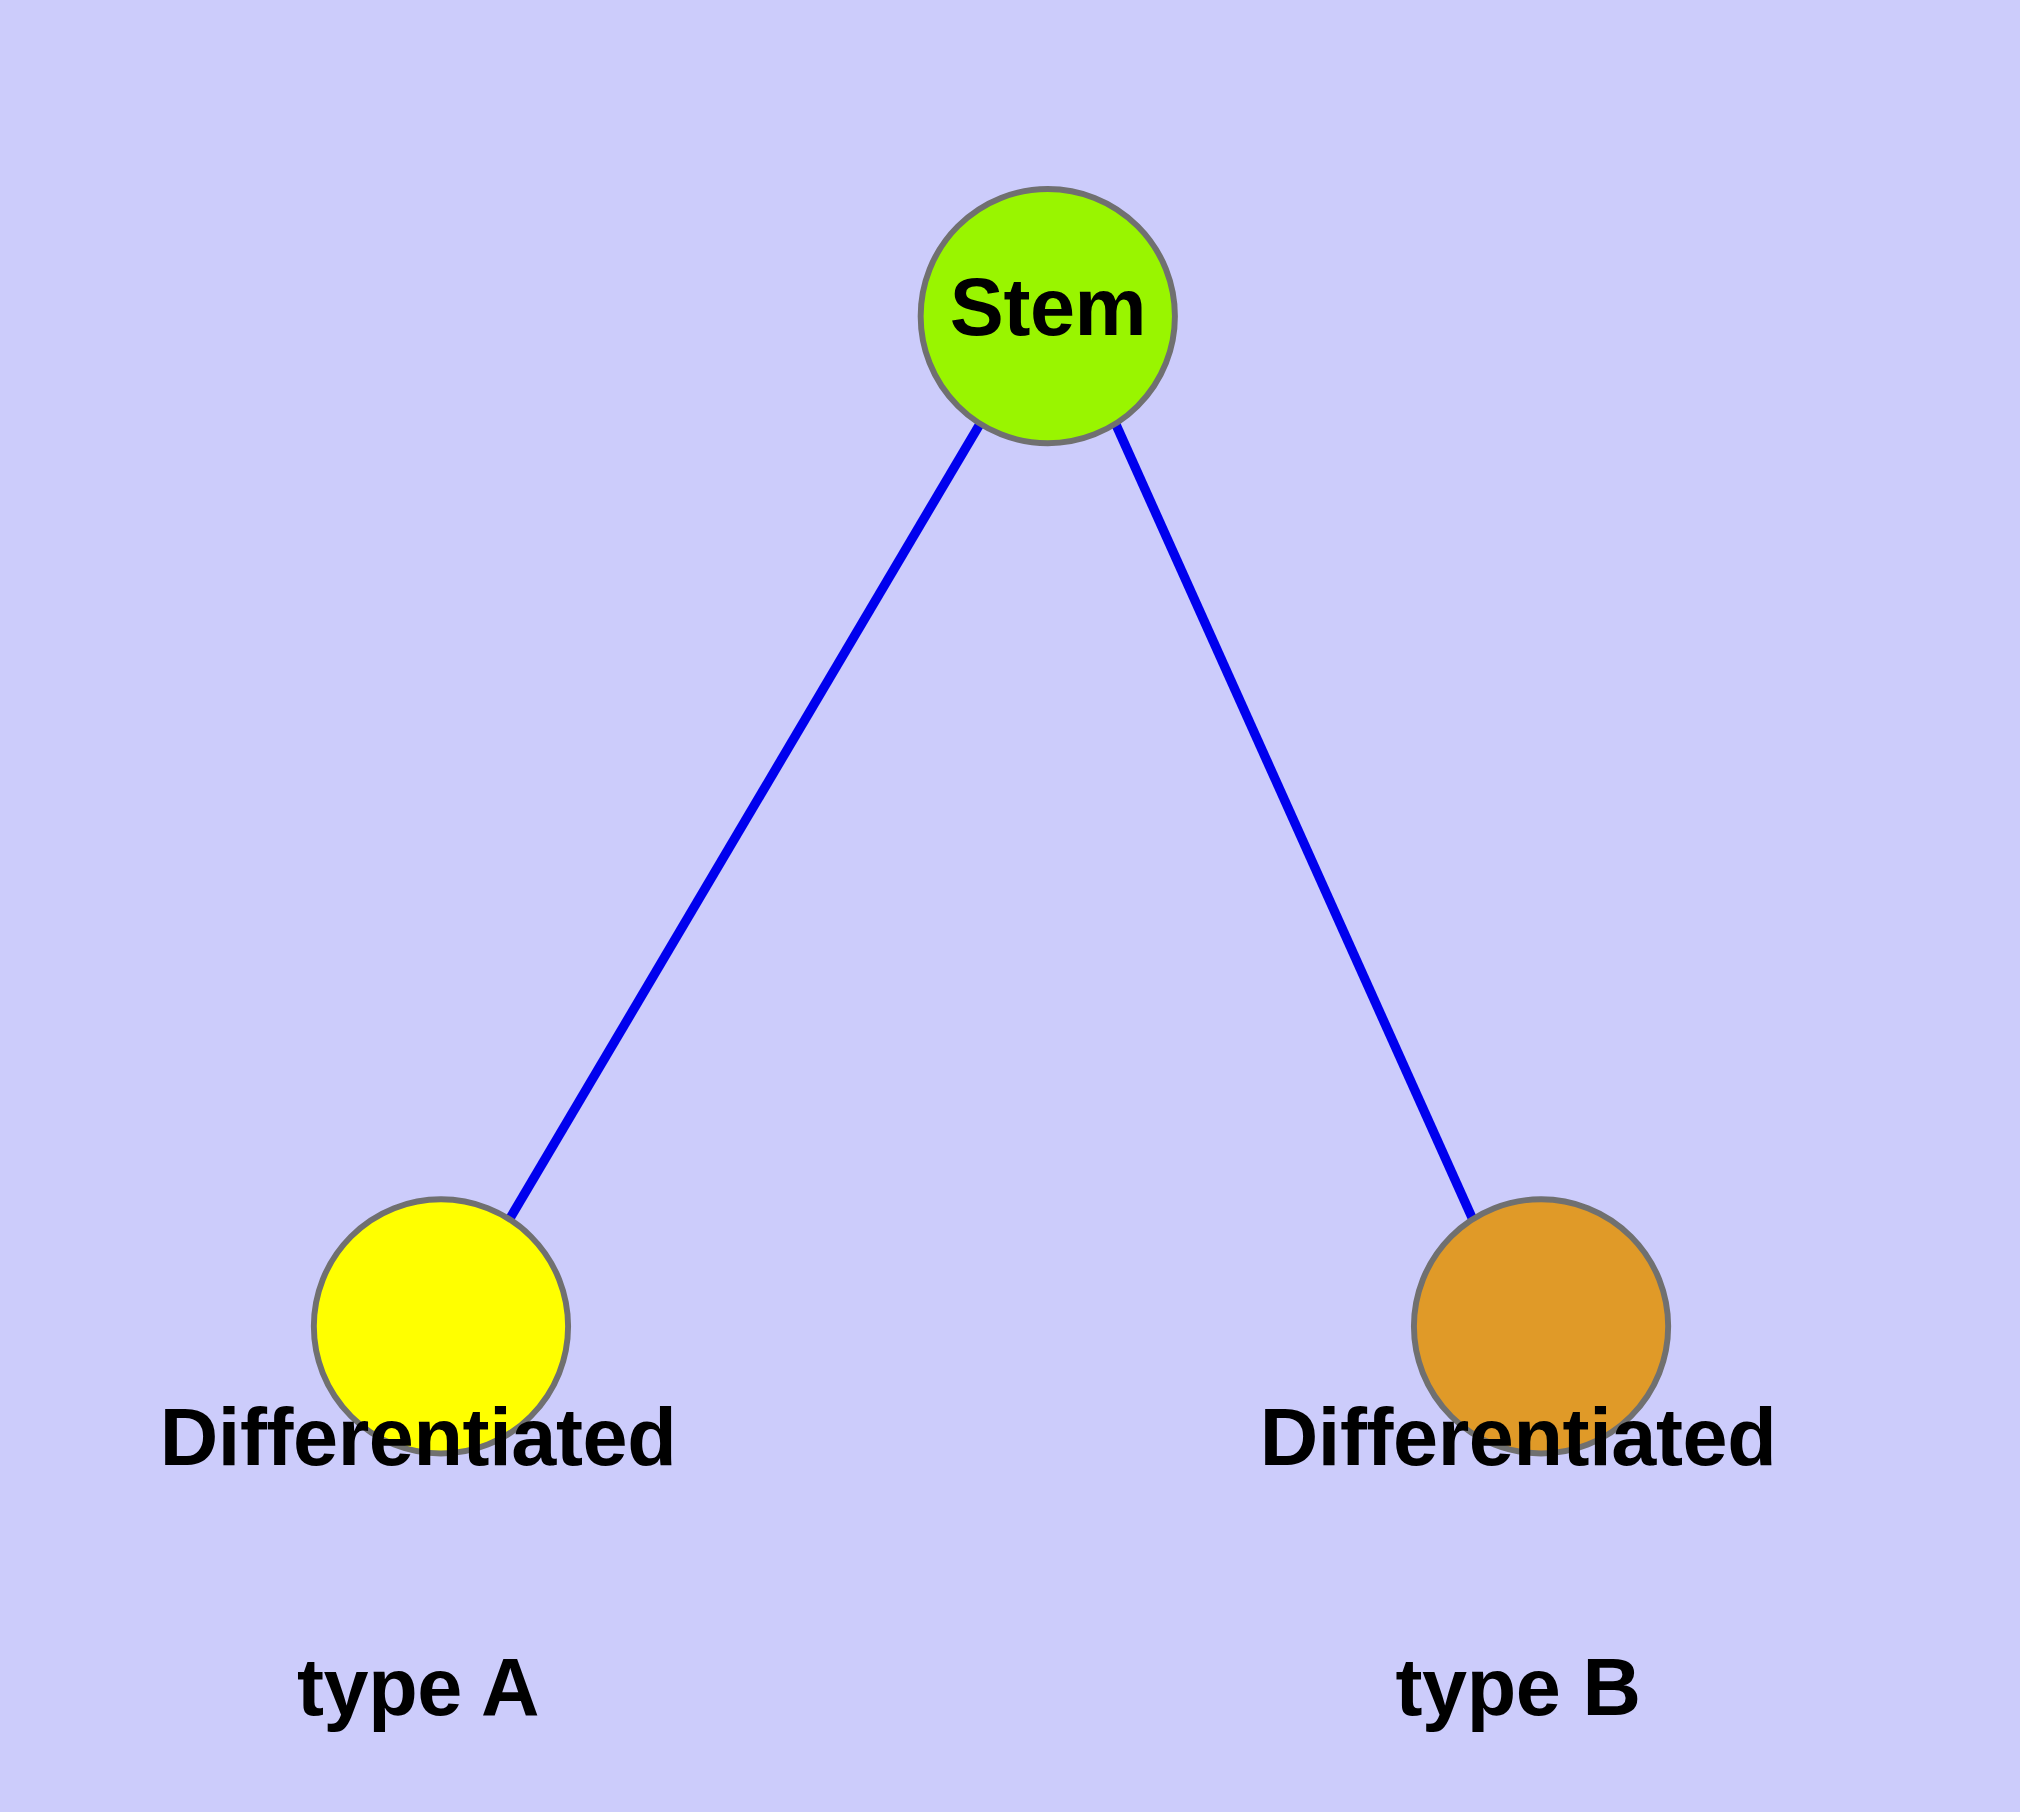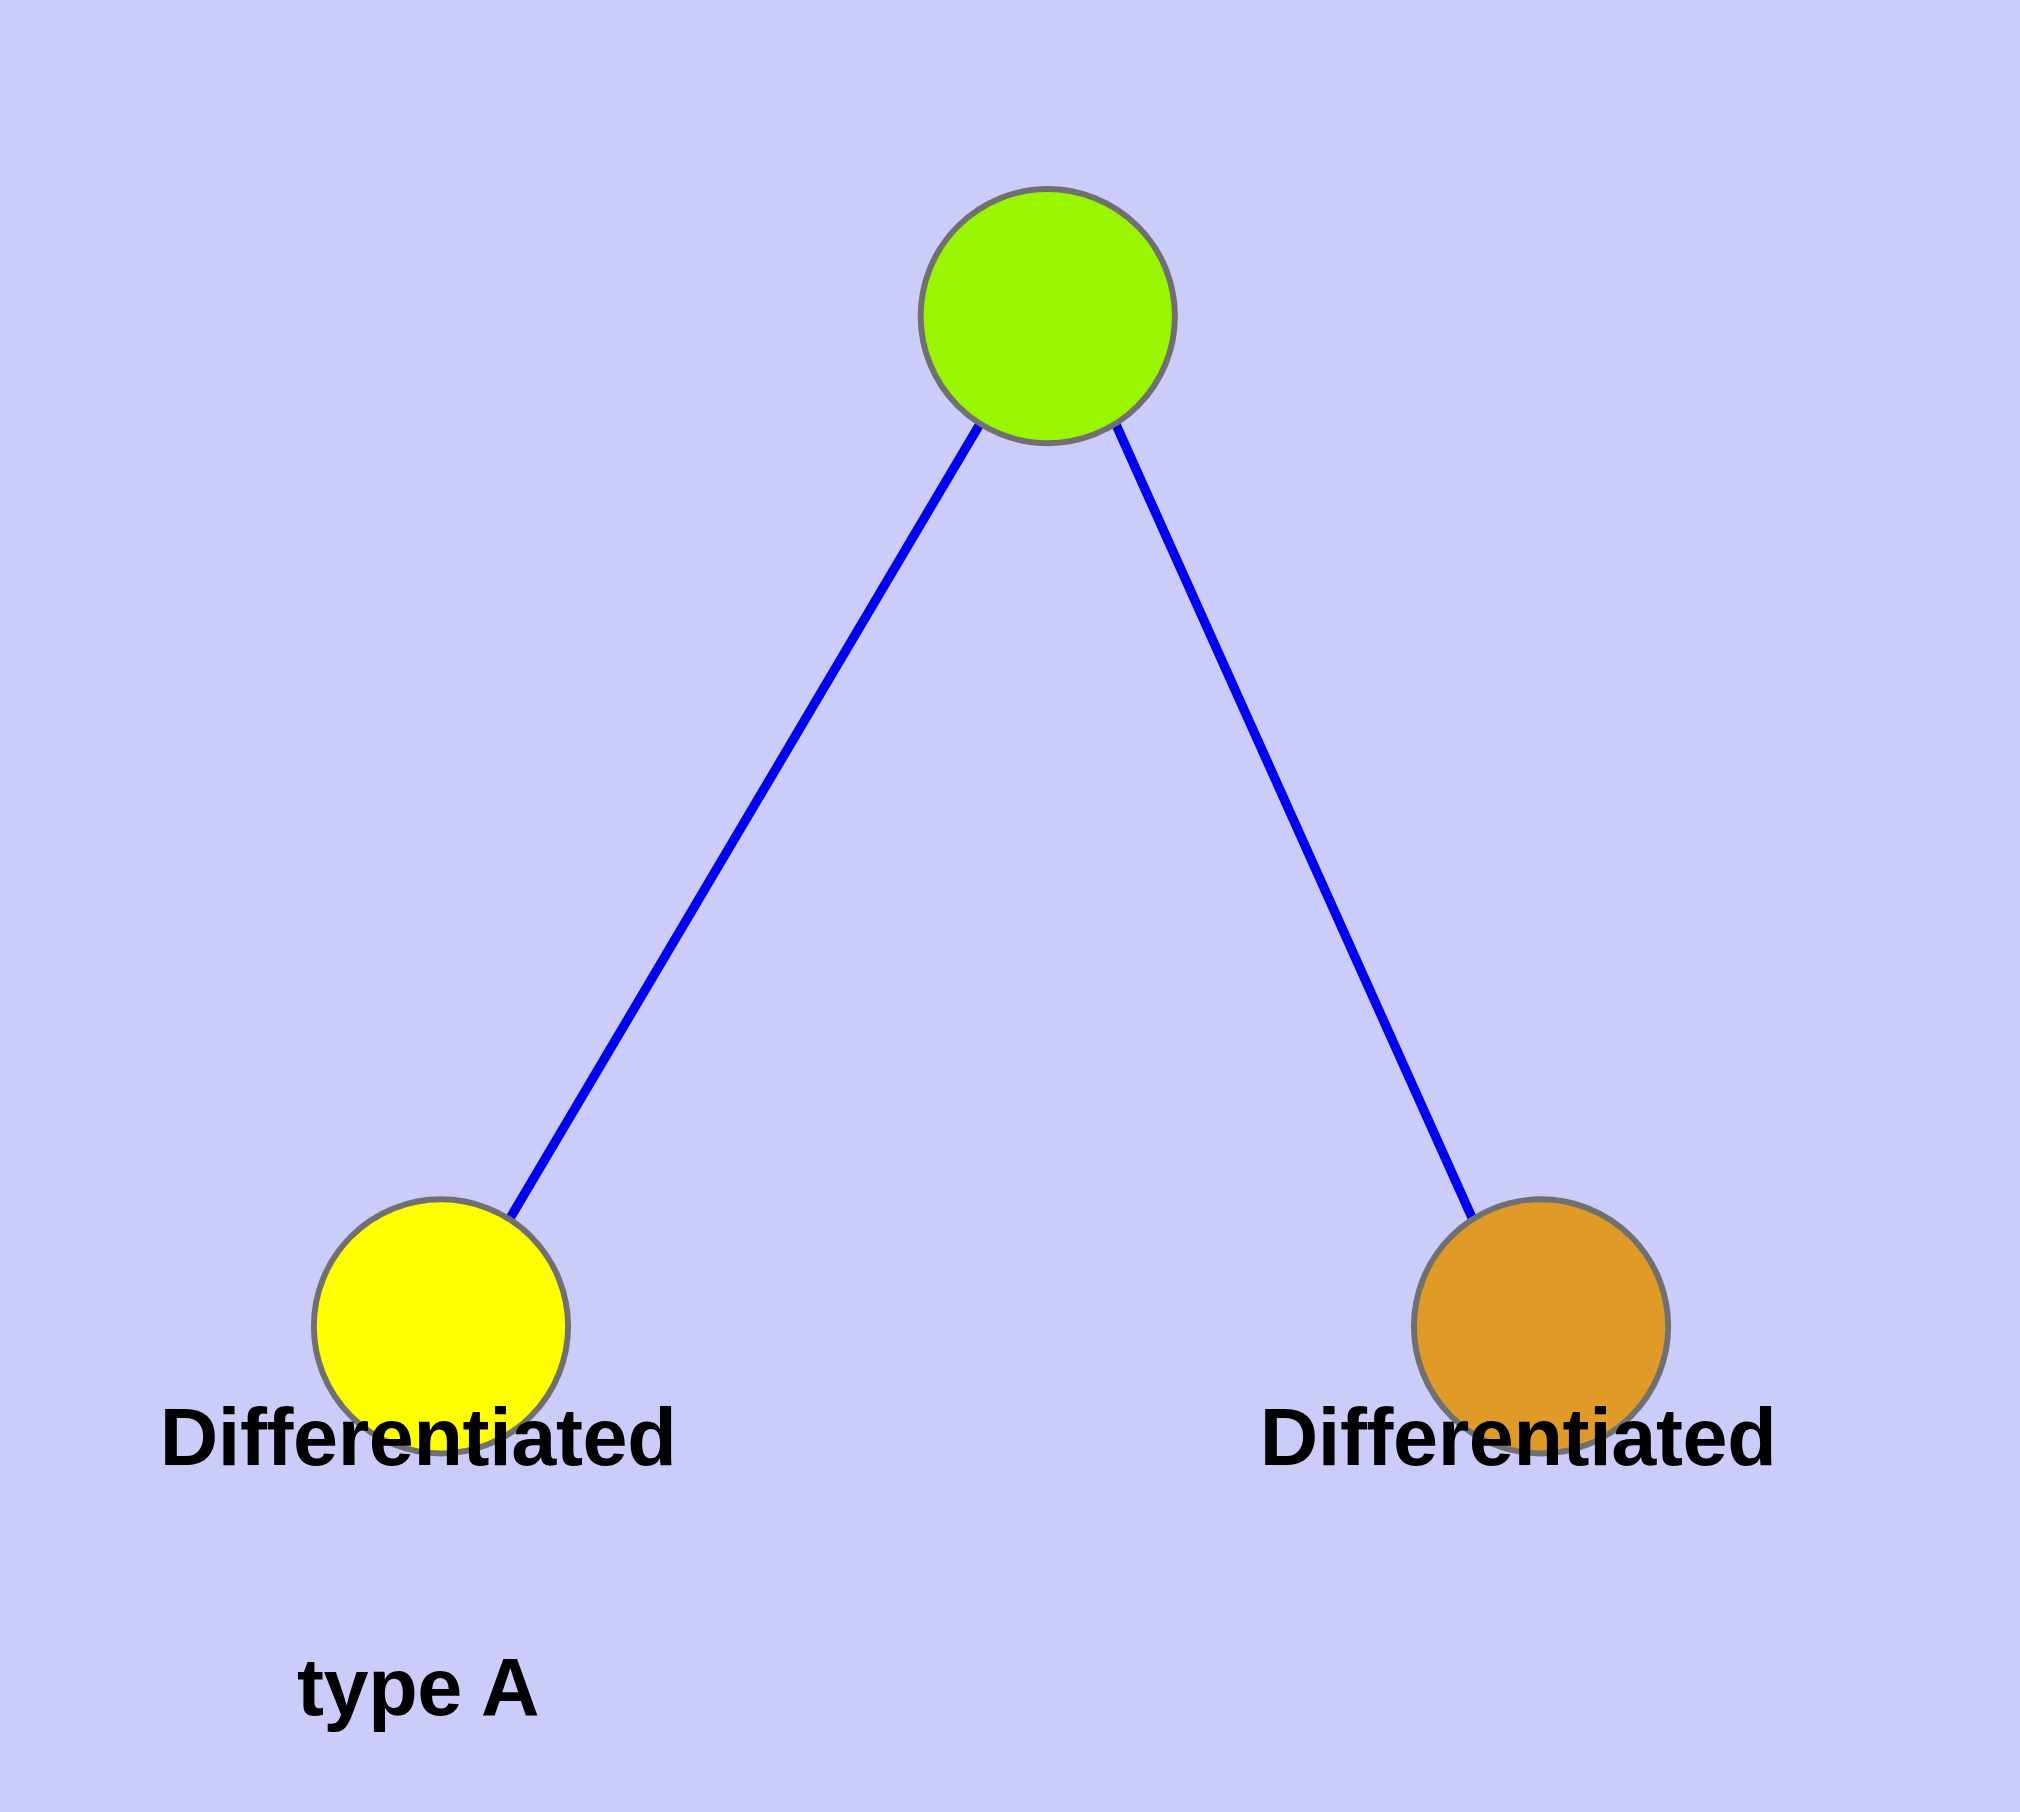--- a/index.html
+++ b/index.html
@@ -70,24 +70,26 @@
       <line id="edge-b" stroke="#0000ee" stroke-width="11" stroke-linecap="butt" x1="1316" y1="500" x2="1738" y2="1440"></line>
     </g>
 
     <g>
       <circle id="node-stem" fill="#99f500" stroke="#707070" stroke-width="7" cx="1236" cy="373" r="150"></circle>
       <circle id="node-diff-a" fill="#ffff00" stroke="#707070" stroke-width="7" cx="520" cy="1565" r="150"></circle>
       <circle id="node-diff-b" fill="#e09a28" stroke="#707070" stroke-width="7" cx="1818" cy="1565" r="150"></circle>
     </g>
   </svg>
 
+  <div class="node-label" id="label-stem">Stem</div>
 
   <div class="node-label" id="label-diff-a">
     <div>Differentiated</div>
     <div>type A</div>
   </div>
 
   <div class="node-label" id="label-diff-b">
     <div>Differentiated</div>
+    <div>type B</div>
   </div>
 
 </div>
 
 
 </body></html>

